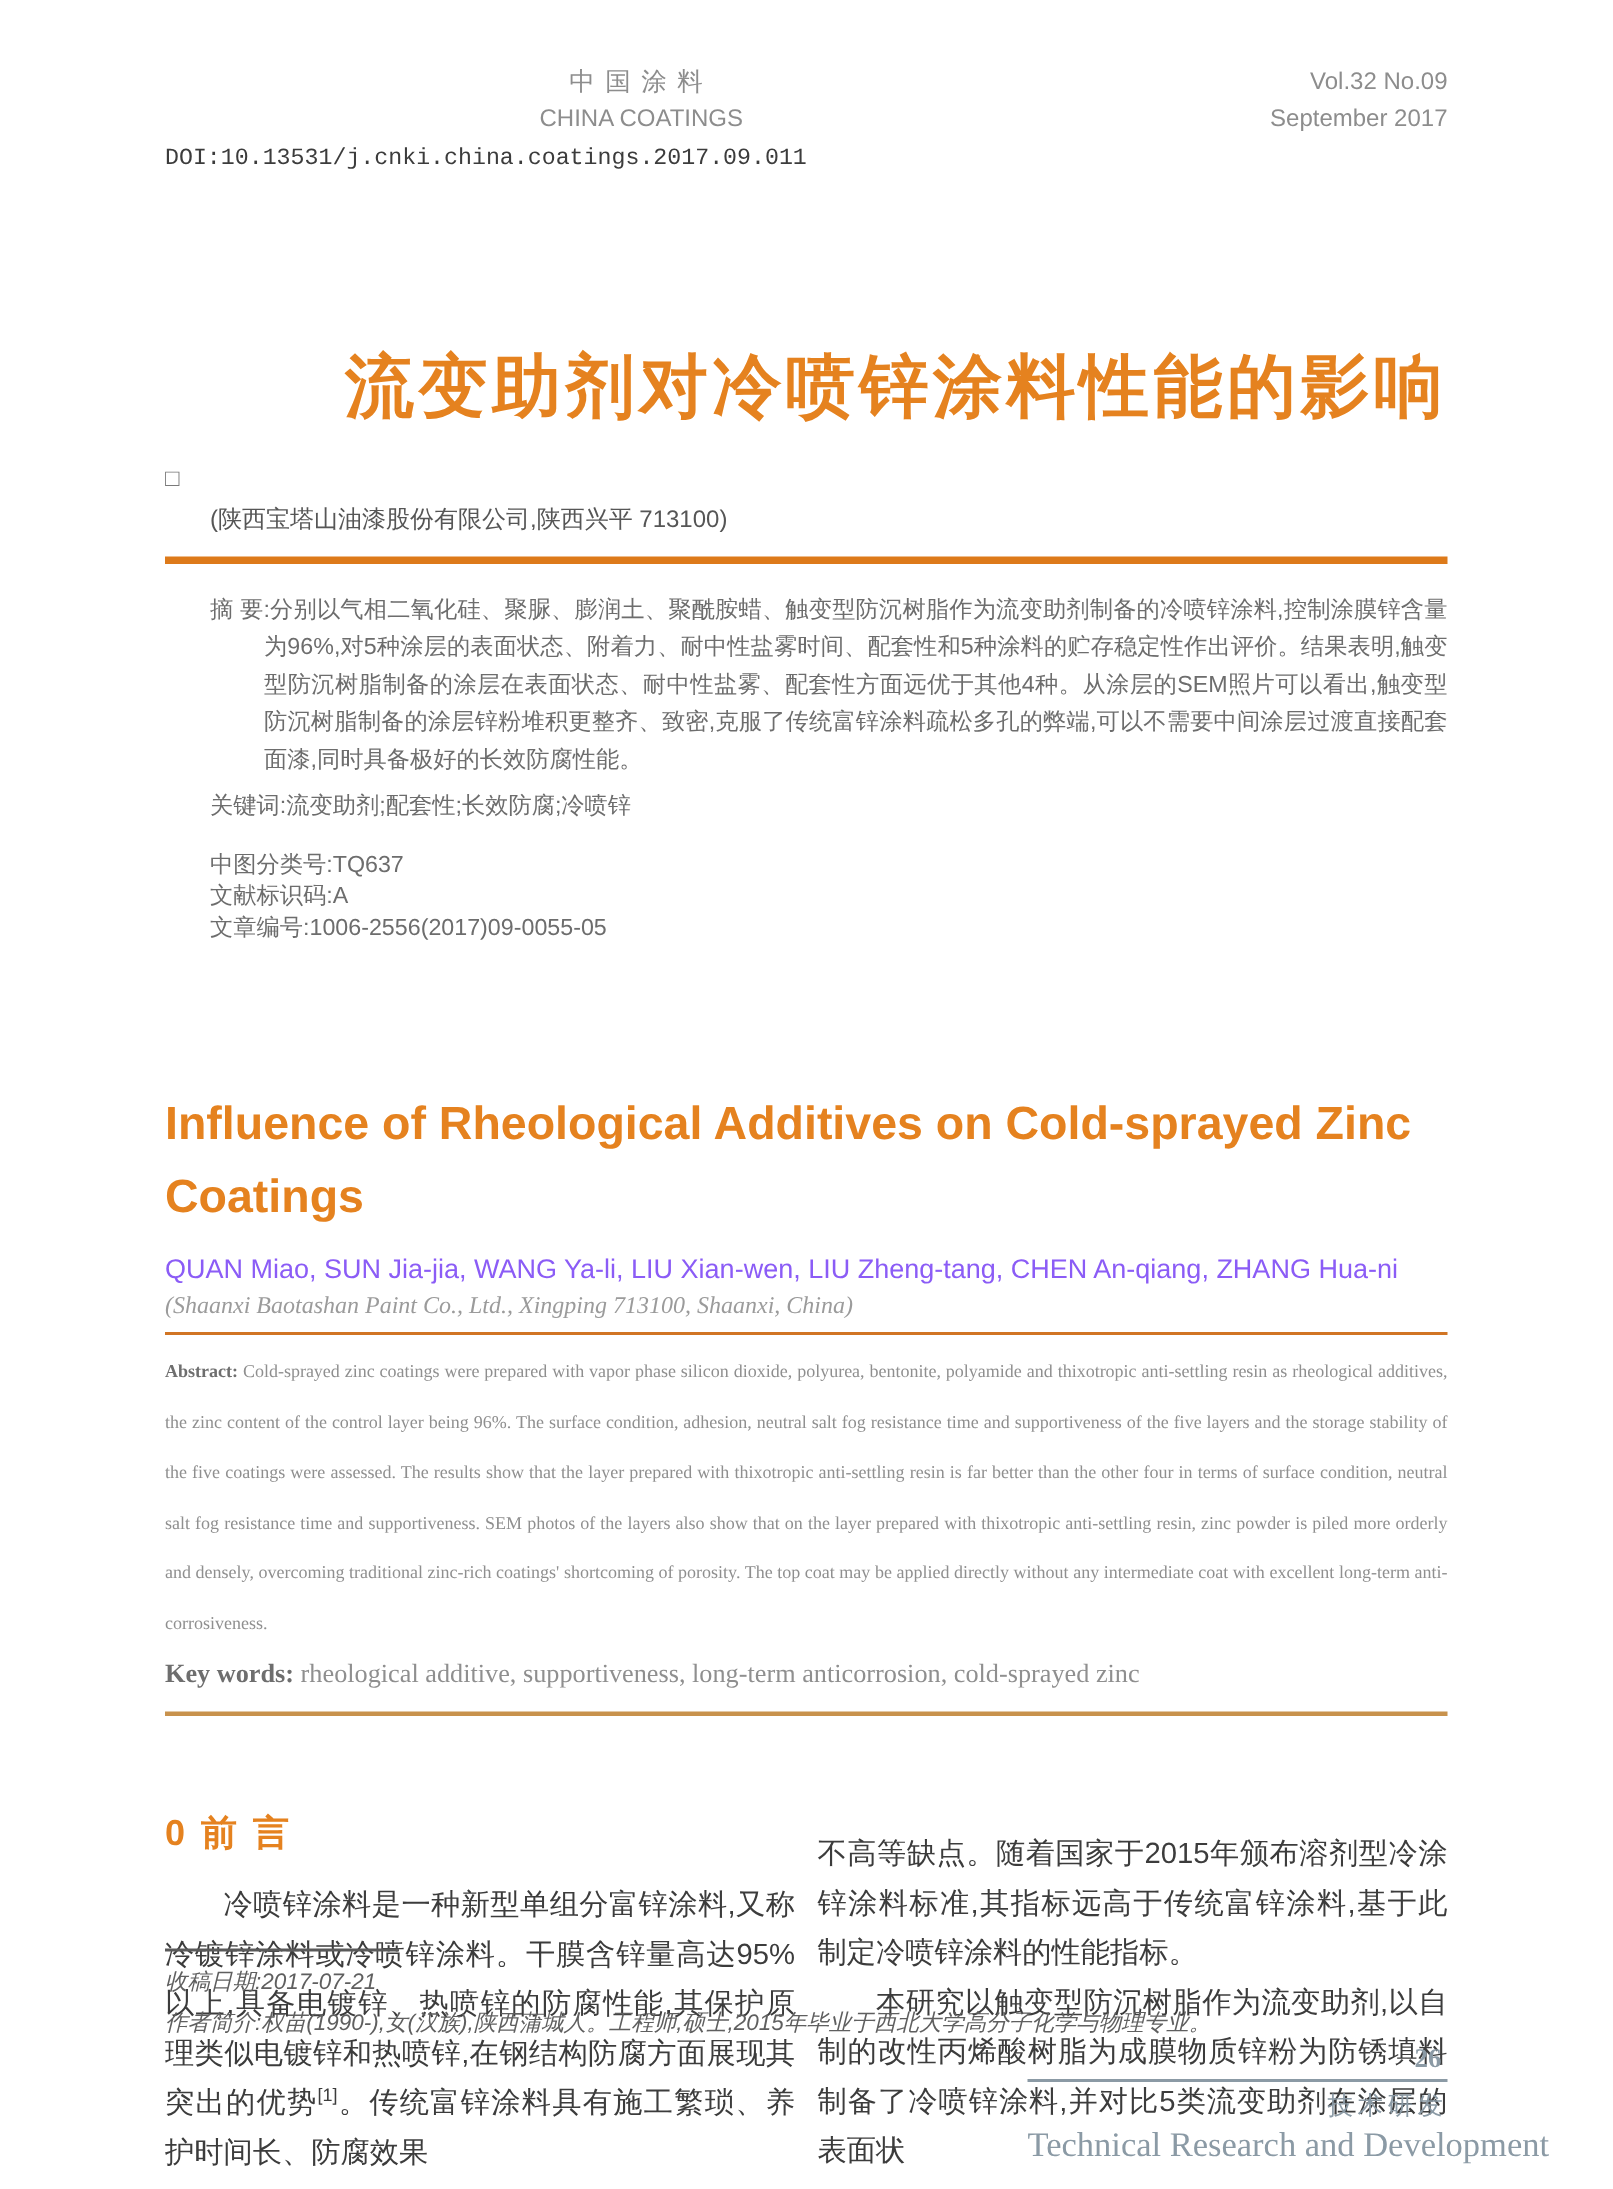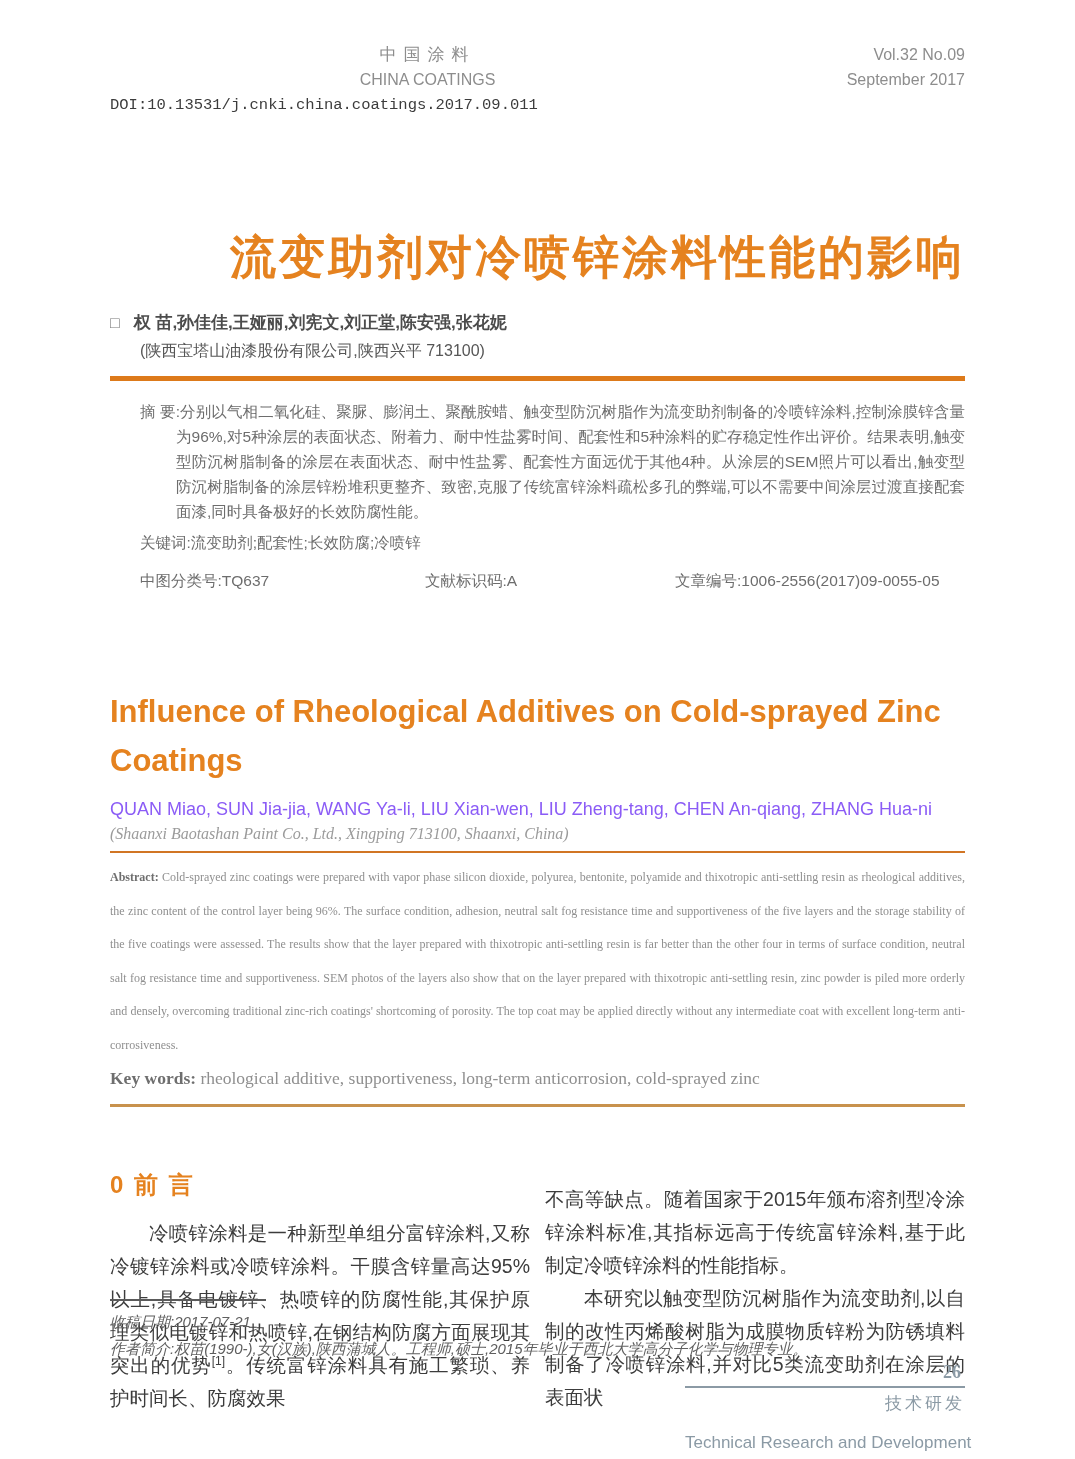--- a/index.html
+++ b/index.html
@@ -62,20 +62,21 @@
   }
   .cn-abstract .lbl { color: #6d6d6d; }
   .cn-keywords {
     margin: 6px 110px 0 140px;
     font-size: 15.5px; color: #6d6d6d; line-height: 25px;
   }
   .cn-meta {
     margin: 16px 110px 0 140px;
     font-size: 15.5px; color: #6d6d6d;
     display: flex;
+    flex-direction: column;
   }
   .cn-meta .m1 { width: 285px; }
   .cn-meta .m2 { width: 250px; }
   .cn-meta .m3 { flex: 1; }
 
   
   .en-title {
     margin: 95px 110px 0 110px; max-width: 840px;
     color: #e5821f; font-size: 31px; font-weight: bold; line-height: 49px;
     font-family: "Liberation Sans", sans-serif;
@@ -131,21 +132,21 @@
     position: absolute; right: 110px; top: 1362px; width: 280px;
     text-align: right; color: #8b9aa5;
   }
   .page-footer .pnum {
     font-family: "Liberation Serif", serif; font-size: 18px; font-weight: bold;
     padding-right: 4px;
   }
   .page-footer .pf-rule { height: 1.5px; background: #8b9aa5; margin: 3px 0 4px 0; }
   .page-footer .col-cn { font-size: 17px; letter-spacing: 3px; }
   .page-footer .col-en {
-    font-family: Liberation Sans, sans-serif; font-size: 17px; margin-top: 18px;
+    font-family: Liberation Serif, serif; font-size: 23px; margin-top: 2px;
     white-space: nowrap;
   }
 </style>
 </head>
 <body>
 
 <div class="page">
 
   <div class="jheader">
     <div class="center">
@@ -155,21 +156,20 @@
     <div class="right">
       <div>Vol.32 No.09</div>
       <div>September 2017</div>
     </div>
   </div>
   <div class="doi">DOI:10.13531/j.cnki.china.coatings.2017.09.011</div>
 
   <h1 class="cn-title">流变助剂对冷喷锌涂料性能的影响</h1>
   <div class="cn-authors">
     <span class="marker">□</span>
-    <span>权  苗,孙佳佳,王娅丽,刘宪文,刘正堂,陈安强,张花妮</span>
   </div>
   <div class="cn-affil">(陕西宝塔山油漆股份有限公司,陕西兴平  713100)</div>
   <div class="rule-thick"></div>
 
   <p class="cn-abstract"><span class="lbl">摘  要:</span><span>分别以气相二氧化硅、聚脲、膨润土、聚酰胺蜡、触变型防沉树脂作为流变助剂制备的冷喷锌涂料,控制涂膜锌含量为96%,对5种涂层的表面状态、附着力、耐中性盐雾时间、配套性和5种涂料的贮存稳定性作出评价。结果表明,触变型防沉树脂制备的涂层在表面状态、耐中性盐雾、配套性方面远优于其他4种。从涂层的SEM照片可以看出,触变型防沉树脂制备的涂层锌粉堆积更整齐、致密,克服了传统富锌涂料疏松多孔的弊端,可以不需要中间涂层过渡直接配套面漆,同时具备极好的长效防腐性能。</span></p>
   <p class="cn-keywords">关键词:流变助剂;配套性;长效防腐;冷喷锌</p>
   <div class="cn-meta">
     <span class="m1">中图分类号:TQ637</span>
     <span class="m2">文献标识码:A</span>
     <span class="m3">文章编号:1006-2556(2017)09-0055-05</span>

